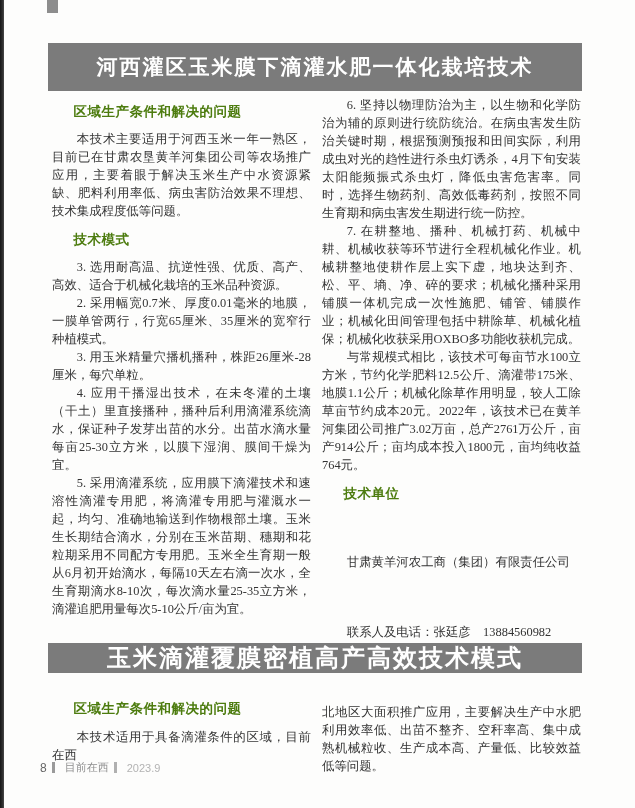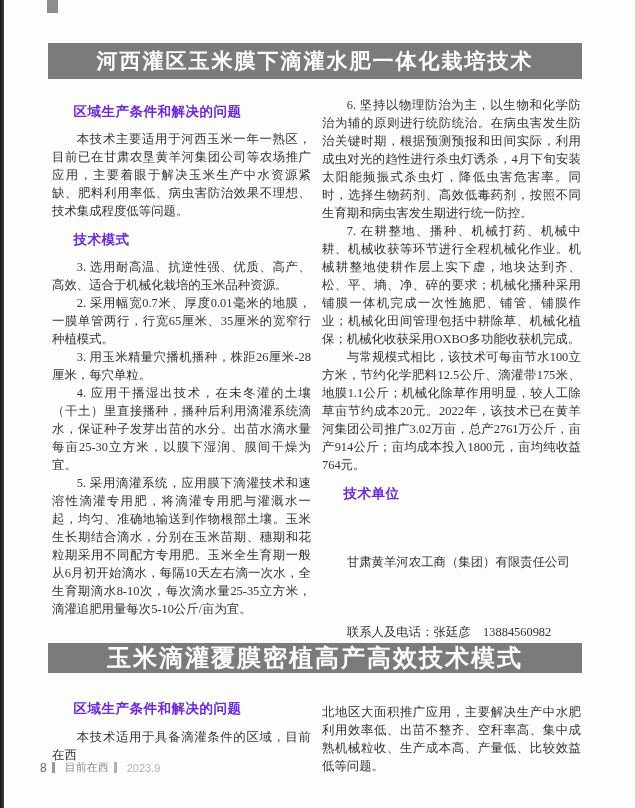--- a/index.html
+++ b/index.html
@@ -18,38 +18,38 @@
     position:absolute; left:47px; top:0; width:11px; height:13px;
     background:#8d8d8d;
   }
   .title-bar {
     position:absolute; left:48px; width:534px;
     background:#7b7b7b; color:#ffffff;
     display:flex; align-items:center; justify-content:center;
     font-family:"Liberation Sans", sans-serif;
     font-weight:bold; letter-spacing:2px;
   }
-  #title-bar-1 { top:43px; height:36px; font-size:21px; }
+  #title-bar-1 { top:43px; height:48px; font-size:21px; }
   #title-bar-2 { top:643px; height:30px; font-size:24px; }
 
   .col {
     position:absolute; width:259px;
     font-size:12.4px; line-height:18px;
     color:#333333;
     text-align:justify; text-justify:inter-character;
   }
   #a1-left  { top:96px;  left:52px;  }
   #a1-right { top:96px;  left:322px; }
   #a2-left  { top:686px; left:52px;  }
   #a2-right { top:686px; left:322px;margin-top:13px; }
 
   .col p { margin:0; text-indent:2em; }
   .sec-heading {
     font-family:"Liberation Sans", sans-serif;
-    font-size:13.5px; font-weight:bold; color:#6d28d9;
+    font-size:13.5px; font-weight:bold; color:#4d7c0f;
     margin:11px 0 9px 1.6em; text-indent:0;
     letter-spacing:0.5px;
   }
   .sec-heading.first { margin-top:7px; }
   .contact-block p { text-indent:0; margin-left:2em; line-height:22px;margin-top:48px; }
   #a2-left .sec-heading { margin-top:14px; margin-bottom:10px; }
   #a2-right p.continuation { text-indent:0; margin-top:4px; }
 
   .page-footer {
     position:absolute; left:40px; top:760px;

